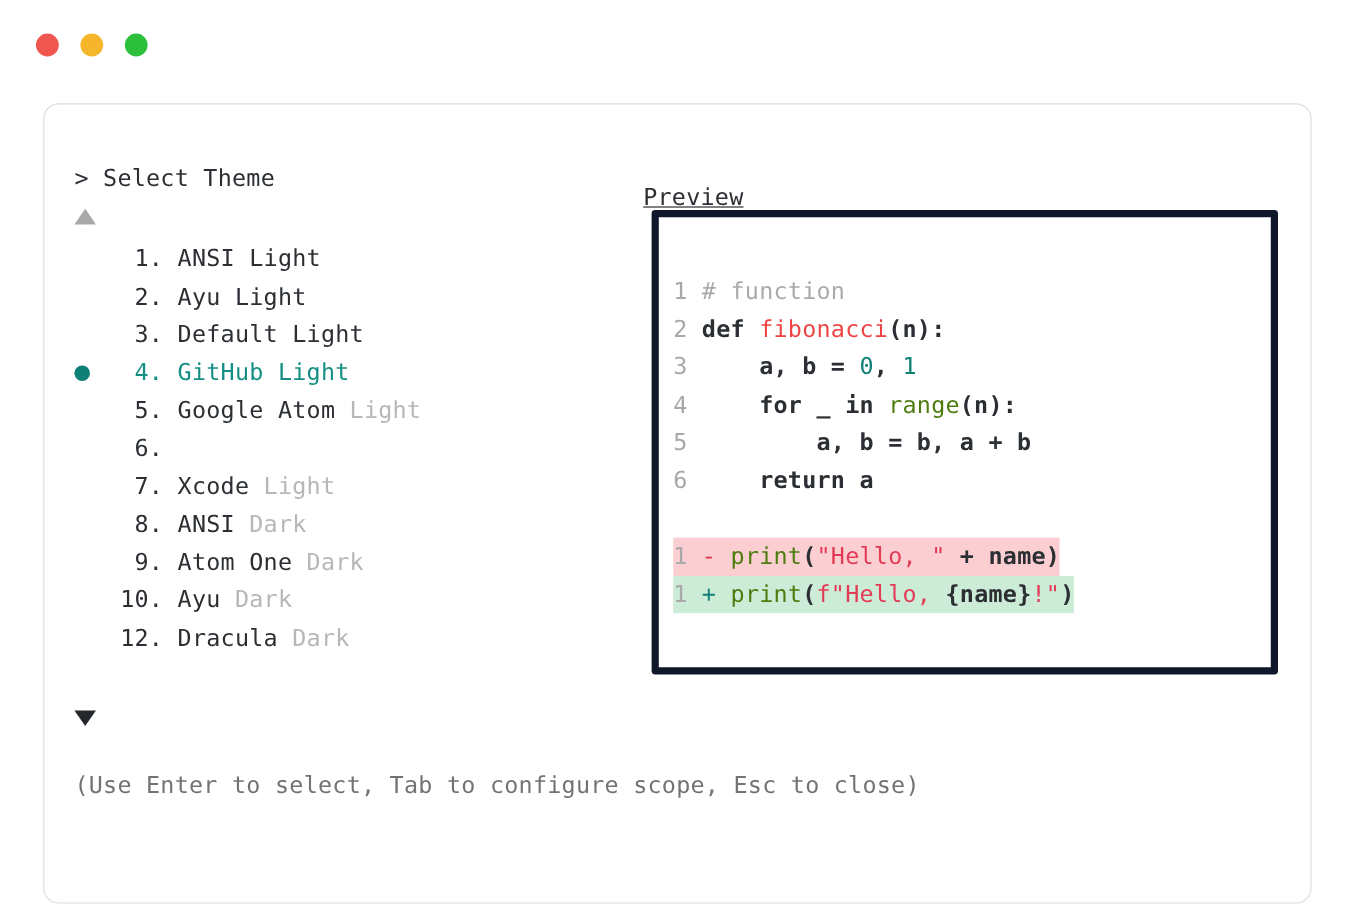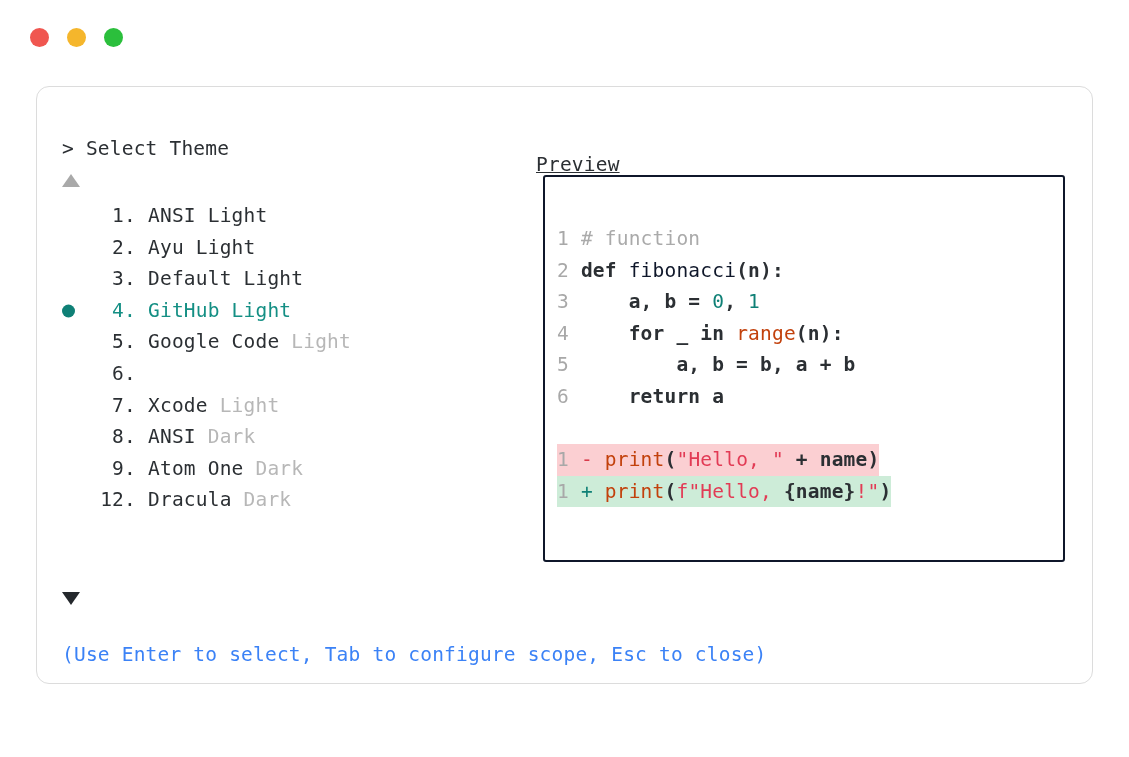--- a/index.html
+++ b/index.html
@@ -36,21 +36,21 @@
     border-radius: 50%;
     display: block;
   }
 
   
   .card {
     position: absolute;
     left: 36px;
     top: 86px;
     width: 1057px;
-    height: 598px;
+    height: 667px;
     box-sizing: border-box;
     border: 1px solid #dcdcdc;
     border-radius: 13px;
     background: #ffffff;
   }
 
   .card-inner {
     position: relative;
     width: 100%;
     height: 100%;
@@ -144,34 +144,34 @@
     color: #b7b7b7;
   }
 
   
   .hint {
     position: absolute;
     left: 25px;
     top: 558px;
     font-size: 19.5px;
     line-height: 19.5px;
-    color: #3b82f6;
+    color: #737373;
     letter-spacing: 0.2px;
     white-space: pre;
   }
 
   
   .preview-box {
     position: absolute;
     left: 506px;
     top: 88px;
     width: 522px;
     height: 387px;
     box-sizing: border-box;
-    border: 2px solid #0f172a;
+    border: 6px solid #0f172a;
     border-radius: 3px;
     background: #ffffff;
     overflow: hidden;
   }
   .code {
     position: absolute;
     left: 12px;
     top: 46px;
     font-size: 19.5px;
     line-height: 31.6px;
@@ -182,23 +182,23 @@
     height: 31.6px;
     display: block;
     white-space: pre;
     width: max-content;
   }
   .ln {
     color: #a8a8a8;
   }
   .c-plain   { color: #2b2f33; font-weight: bold; }
   .c-comment { color: #aaaaaa; }
-  .c-func    { color: #0f172a; }
+  .c-func    { color: #ef4444; }
   .c-num     { color: #0f8076; }
-  .c-builtin { color: #c2410c; }
+  .c-builtin { color: #4d7c0f; }
   .c-string  { color: #e23b55; }
   .c-del     { color: #d93a4a; }
   .c-add     { color: #0f8076; }
 
   .diff-block {
     margin-top: 31.6px;
   }
   .diff-line {
     display: block;
     width: max-content;
@@ -227,25 +227,26 @@
 
       <div class="col-header hdr-right">Preview</div>
 
       <div class="left-pane">
         <div class="scroll-arrow arrow-up"></div>
         <div class="theme-list">
             <div class="theme-row"><span class="bullet-slot"></span><span class="row-num">1.</span><span class="row-label"><span>ANSI</span> <span>Light</span></span></div>
             <div class="theme-row"><span class="bullet-slot"></span><span class="row-num">2.</span><span class="row-label"><span>Ayu</span> <span>Light</span></span></div>
             <div class="theme-row"><span class="bullet-slot"></span><span class="row-num">3.</span><span class="row-label"><span>Default</span> <span>Light</span></span></div>
             <div class="theme-row selected"><span class="bullet-slot"><span class="bullet" style="background: rgb(15, 128, 118);"></span></span><span class="row-num">4.</span><span class="row-label"><span>GitHub</span> <span>Light</span></span></div>
-            <div class="theme-row"><span class="bullet-slot"></span><span class="row-num">5.</span><span class="row-label"><span>Google Code</span> <span class="dim">Light</span></span></div>
+            <div class="theme-row"><span class="bullet-slot"></span><span class="row-num">5.</span><span class="row-label"><span>Google Atom</span> <span class="dim">Light</span></span></div>
             <div class="theme-row"><span class="bullet-slot"></span><span class="row-num">6.</span></div>
             <div class="theme-row"><span class="bullet-slot"></span><span class="row-num">7.</span><span class="row-label"><span>Xcode</span> <span class="dim">Light</span></span></div>
             <div class="theme-row"><span class="bullet-slot"></span><span class="row-num">8.</span><span class="row-label"><span>ANSI</span> <span class="dim">Dark</span></span></div>
             <div class="theme-row"><span class="bullet-slot"></span><span class="row-num">9.</span><span class="row-label"><span>Atom One</span> <span class="dim">Dark</span></span></div>
+            <div class="theme-row"><span class="bullet-slot"></span><span class="row-num">10.</span><span class="row-label"><span>Ayu</span> <span class="dim">Dark</span></span></div>
             <div class="theme-row"><span class="bullet-slot"></span><span class="row-num">12.</span><span class="row-label"><span>Dracula</span> <span class="dim">Dark</span></span></div>
           </div>
         <div class="scroll-arrow arrow-down"></div>
       </div>
 
       <div class="hint">(Use Enter to select, Tab to configure scope, Esc to close)</div>
 
       <div class="preview-box">
         <div class="code"><span class="code-line"><span class="ln">1 </span><span class="c-comment"># function</span></span><span class="code-line"><span class="ln">2 </span><span class="c-plain">def </span><span class="c-func">fibonacci</span><span class="c-plain">(n):</span></span><span class="code-line"><span class="ln">3 </span><span class="c-plain">    a, b = </span><span class="c-num">0</span><span class="c-plain">, </span><span class="c-num">1</span></span><span class="code-line"><span class="ln">4 </span><span class="c-plain">    for _ in </span><span class="c-builtin">range</span><span class="c-plain">(n):</span></span><span class="code-line"><span class="ln">5 </span><span class="c-plain">        a, b = b, a + b</span></span><span class="code-line"><span class="ln">6 </span><span class="c-plain">    return a</span></span><span class="diff-block" style="display: block;"><span class="diff-line diff-del" style="background: rgb(251, 207, 210);"><span class="ln">1 </span><span class="c-del">-</span> <span class="c-builtin">print</span><span class="c-plain">(</span><span class="c-string">"Hello, "</span><span class="c-plain"> + name)</span></span><span class="diff-line diff-add" style="background: rgb(205, 236, 216);"><span class="ln">1 </span><span class="c-add">+</span> <span class="c-builtin">print</span><span class="c-plain">(</span><span class="c-string">f"Hello, </span><span class="c-plain">{name}</span><span class="c-string">!"</span><span class="c-plain">)</span></span></span></div>
       </div>

